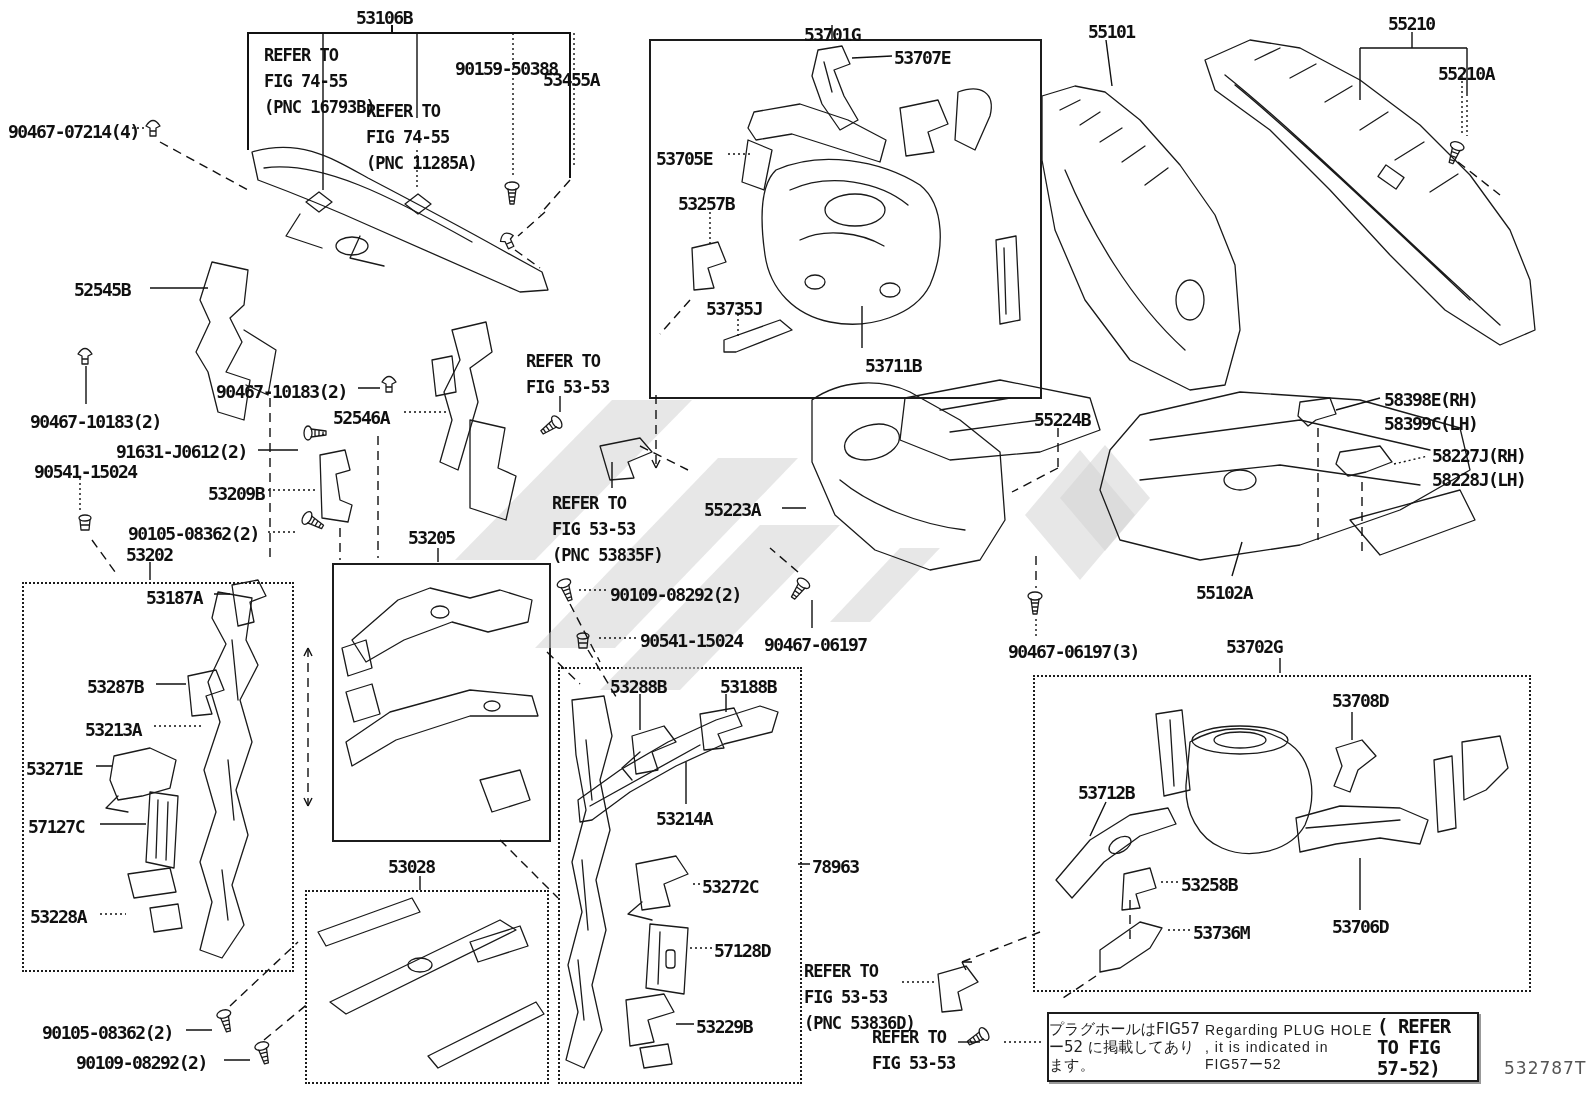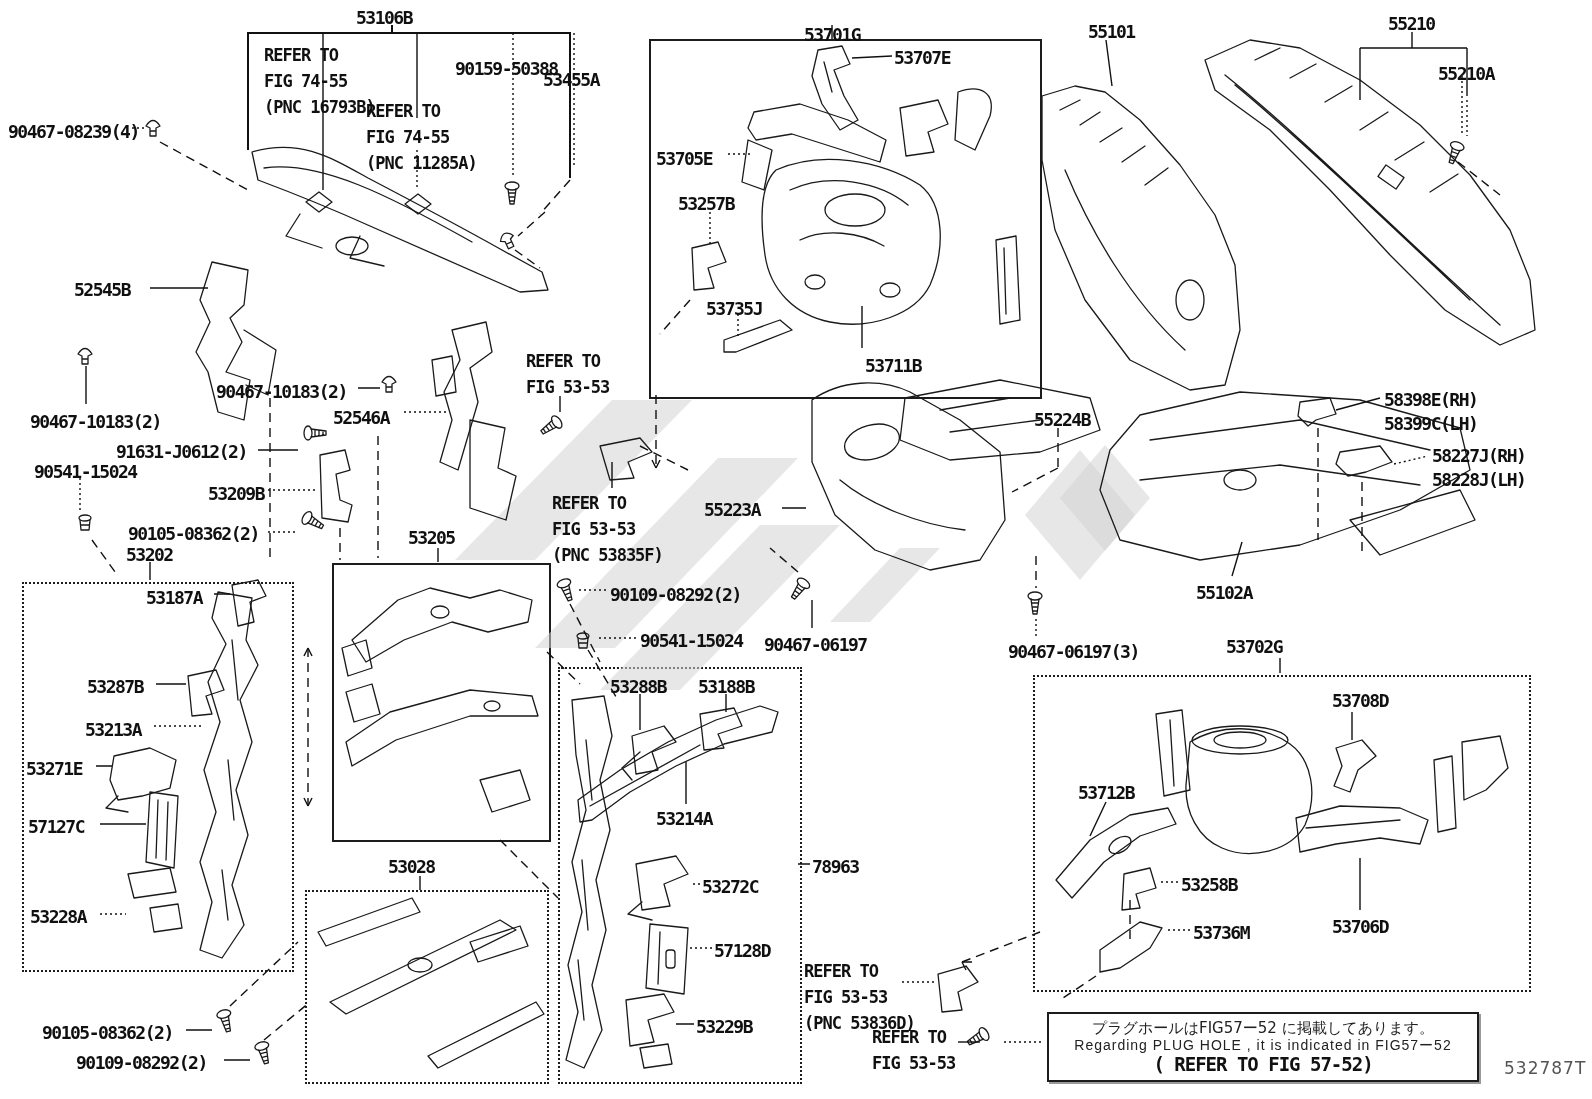--- a/index.html
+++ b/index.html
@@ -11,21 +11,21 @@
   .box{position:absolute;border:2px dotted #1c1c1c;}
   .box.solid{border-style:solid;}
   svg{position:absolute;left:0;top:0;}
   .sk{stroke:#1a1a1a;stroke-width:1.3;fill:none;stroke-linejoin:round;stroke-linecap:round;}
   .ld{stroke:#111;stroke-width:1.4;fill:none;}
   .lt{stroke:#111;stroke-width:1.4;fill:none;stroke-dasharray:2 3;}
   .dsh{stroke:#111;stroke-width:1.4;fill:none;stroke-dasharray:9 6;}
   .wm{fill:#d4d4d4;opacity:.55;stroke:none;}
   #notebox{position:absolute;left:1047px;top:1012px;width:428px;height:66px;
            border:2px solid #1c1c1c;box-shadow:2px 2px 0 #999;
-           display:flex;flex-direction:column;justify-content:center;align-items:center;background:#fff;}
+           display:flex;flex-direction:row;justify-content:center;align-items:center;background:#fff;}
   #notebox .ja{font:400 15px/18px "DejaVu Sans",sans-serif;color:#222;letter-spacing:0;}
   #notebox .en{font:400 14px/17px "Liberation Sans",sans-serif;color:#222;letter-spacing:1px;}
   #notebox .rf{font:700 19px/21px "DejaVu Sans Mono",monospace;color:#111;letter-spacing:-1px;}
   #docnum{position:absolute;left:1504px;top:1058px;font:400 17px "DejaVu Sans",sans-serif;color:#555;letter-spacing:1px;}
 </style>
 </head>
 <body>
 
 <div id="canvas">
 
@@ -320,21 +320,21 @@
   <div id="labels">
       <div class="lbl" style="left: 356px; top: 4px; text-align: right;">53106B</div>
       <div class="lbl ref" style="left: 264px; top: 42px;">REFER TO
 FIG 74-55
 (PNC 16793B)</div>
       <div class="lbl" style="left: 455px; top: 45px; margin-top: 10px;">90159-50388</div>
       <div class="lbl" style="left: 543px; top: 66px;">53455A</div>
       <div class="lbl ref" style="left: 366px; top: 98px;">REFER TO
 FIG 74-55
 (PNC 11285A)</div>
-      <div class="lbl" style="left: 8px; top: 118px;">90467-08239(4)</div>
+      <div class="lbl" style="left: 8px; top: 118px;">90467-07214(4)</div>
       <div class="lbl" style="left: 74px; top: 276px;">52545B</div>
       <div class="lbl" style="left: 30px; top: 408px;">90467-10183(2)</div>
       <div class="lbl" style="left: 216px; top: 378px;">90467-10183(2)</div>
       <div class="lbl" style="left: 333px; top: 404px;">52546A</div>
       <div class="lbl" style="left: 116px; top: 438px;">91631-J0612(2)</div>
       <div class="lbl" style="left: 34px; top: 458px;">90541-15024</div>
       <div class="lbl" style="left: 208px; top: 480px;">53209B</div>
       <div class="lbl" style="left: 128px; top: 520px;">90105-08362(2)</div>
       <div class="lbl" style="left: 126px; top: 541px;">53202</div>
       <div class="lbl" style="left: 408px; top: 524px;">53205</div>
@@ -350,21 +350,21 @@
       <div class="lbl" style="left: 28px; top: 813px;">57127C</div>
       <div class="lbl" style="left: 30px; top: 903px;">53228A</div>
       <div class="lbl" style="left: 42px; top: 1019px;">90105-08362(2)</div>
       <div class="lbl" style="left: 76px; top: 1049px;">90109-08292(2)</div>
       <div class="lbl" style="left: 388px; top: 853px;">53028</div>
       <div class="lbl" style="left: 610px; top: 581px;">90109-08292(2)</div>
       <div class="lbl" style="left: 640px; top: 627px;">90541-15024</div>
       <div class="lbl" style="left: 764px; top: 631px;">90467-06197</div>
       <div class="lbl" style="left: 1008px; top: 638px;">90467-06197(3)</div>
       <div class="lbl" style="left: 610px; top: 673px;">53288B</div>
-      <div class="lbl" style="left: 698px; top: 673px;">53188B</div>
+      <div class="lbl" style="left: 720px; top: 673px;">53188B</div>
       <div class="lbl" style="left: 656px; top: 805px;">53214A</div>
       <div class="lbl" style="left: 812px; top: 853px;">78963</div>
       <div class="lbl" style="left: 702px; top: 873px;">53272C</div>
       <div class="lbl" style="left: 714px; top: 937px;">57128D</div>
       <div class="lbl" style="left: 696px; top: 1013px;">53229B</div>
       <div class="lbl ref" style="left: 804px; top: 958px;">REFER TO
 FIG 53-53
 (PNC 53836D)</div>
       <div class="lbl ref" style="left: 872px; top: 1024px;">REFER TO
 FIG 53-53</div>

